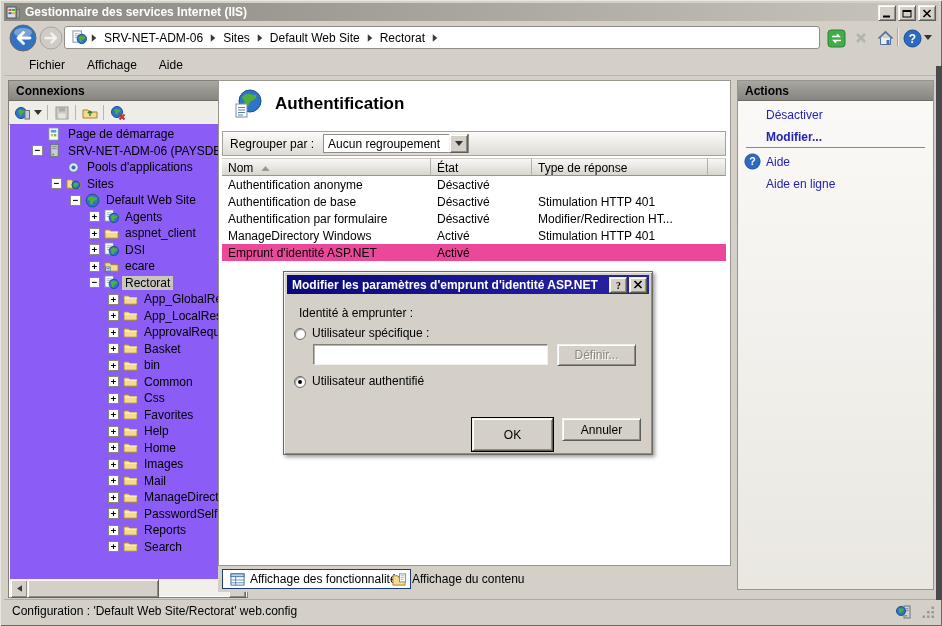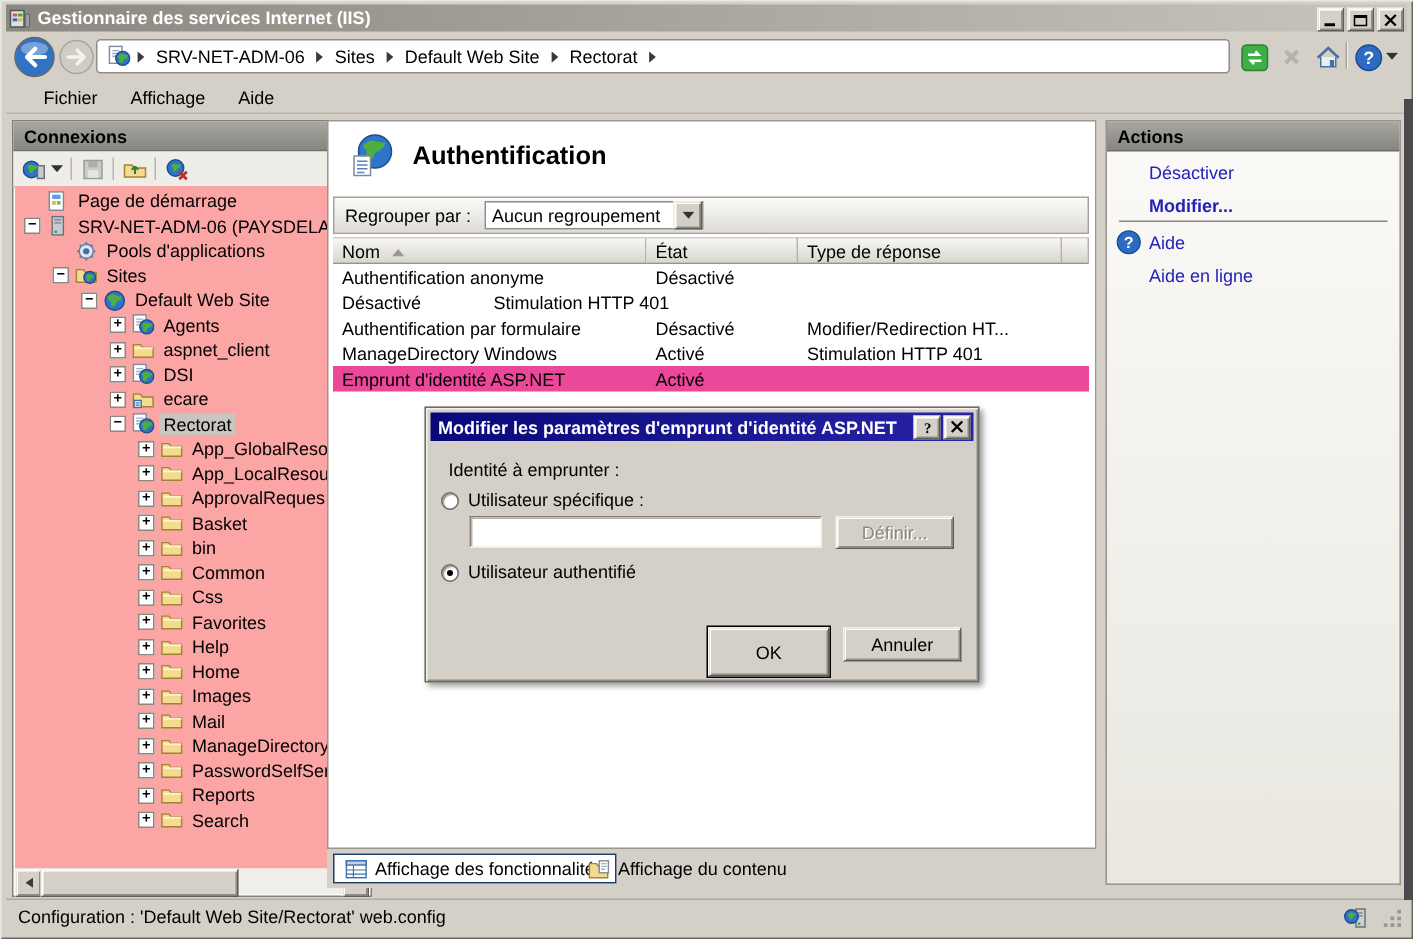--- a/index.html
+++ b/index.html
@@ -39,21 +39,21 @@
     padding-left:14px;box-sizing:border-box;border-bottom:1px solid #b9b6af;}
   .menu-item{padding:2px 11px;}
 
   
   .cx{position:absolute;left:8px;top:80px;width:240px;height:518px;background:#fff;border:1px solid #827f77;box-sizing:border-box;}
   .panel-header{height:19px;background:linear-gradient(#a9a7a2,#878580);border-bottom:1px solid #6f6d68;
     display:flex;align-items:center;padding-left:7px;font-weight:bold;color:#000;}
   .cx-toolbar{height:23px;background:#efede8;border-bottom:1px solid #b9b6af;display:flex;align-items:center;padding-left:5px;gap:3px;}
   .cxt-ico{width:17px;height:17px;}
   .cxt-sep{width:1px;height:15px;background:#b9b6af;margin:0 2px;}
-  .tree{position:absolute;left:1px;right:1px;top:43px;bottom:18px;background:#fca5a5;overflow:hidden;padding-top:2px;}
+  .tree{position:absolute;left:1px;right:1px;top:43px;bottom:18px;background:#8b5cf6;overflow:hidden;padding-top:2px;padding-left:16px;}
   .tree-row{height:16.5px;display:flex;align-items:center;white-space:nowrap;}
   .expander{width:11px;height:11px;box-sizing:border-box;border:1px solid #8a8880;background:#fff;
     font:bold 9px/9px "DejaVu Sans Mono",monospace;text-align:center;margin-right:3px;flex:none;}
   .expander.hidden{visibility:hidden;}
   .ticon{width:16px;height:15px;margin-right:3px;flex:none;}
   .tlabel{padding:0 3px;}
   .tlabel.sel{background:#c9c6bf;}
   .hscroll{position:absolute;left:1px;right:1px;bottom:1px;height:17px;background:#f1efe9;}
   .sbtn{position:absolute;top:0;width:16px;height:17px;display:flex;align-items:center;justify-content:center;}
   .sthumb{position:absolute;left:17px;top:0;width:130px;height:17px;}
@@ -636,20 +636,21 @@
         <div class="hcell c-fill"></div>
       </div>
       <div id="rows">
           <div class="trow">
             <div class="tcell c-name">Authentification anonyme</div>
             <div class="tcell c-state">Désactivé</div>
             <div class="tcell c-resp"></div>
             <div class="tcell c-fill"></div>
           </div>
           <div class="trow">
+            <div class="tcell c-name">Authentification de base</div>
             <div class="tcell c-state">Désactivé</div>
             <div class="tcell c-resp">Stimulation HTTP 401</div>
             <div class="tcell c-fill"></div>
           </div>
           <div class="trow">
             <div class="tcell c-name">Authentification par formulaire</div>
             <div class="tcell c-state">Désactivé</div>
             <div class="tcell c-resp">Modifier/Redirection HT...</div>
             <div class="tcell c-fill"></div>
           </div>

